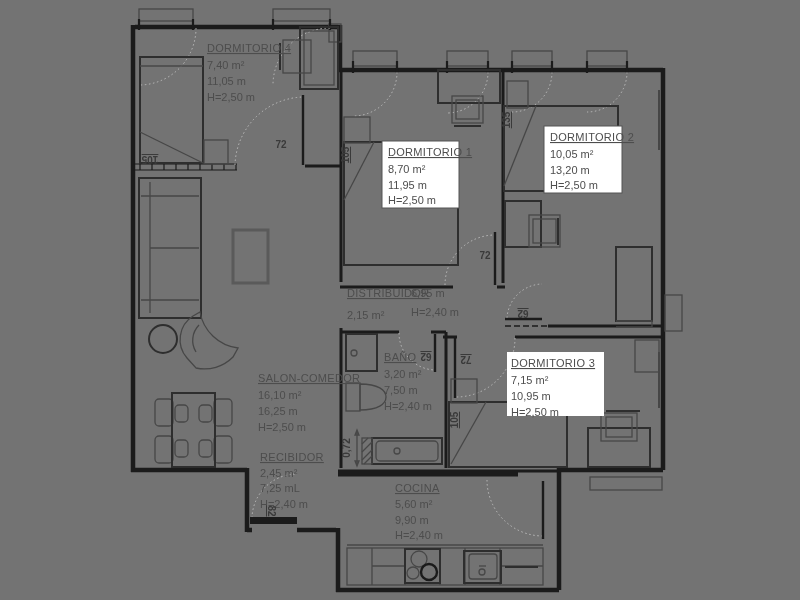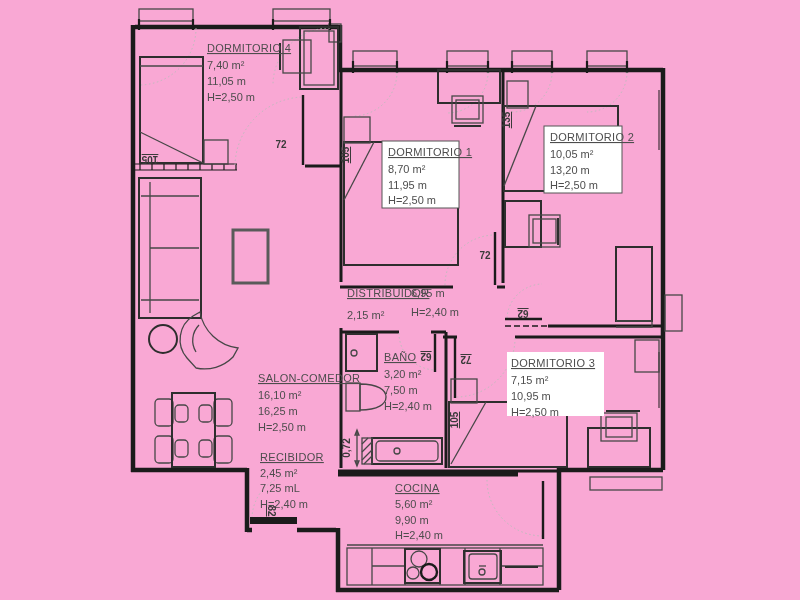--- a/index.html
+++ b/index.html
@@ -1,16 +1,16 @@
 <!DOCTYPE html>
 <html><head>
 <meta charset="utf-8">
 <style>
   html,body{margin:0;padding:0;background:#ffffff;}
-  .stage{position:relative;width:800px;height:600px;background:#f9a8d4;overflow:hidden;}
+  .stage{position:relative;width:800px;height:600px;background:#737373;overflow:hidden;}
   svg{display:block;}
   text{font-family:"Liberation Sans","DejaVu Sans",sans-serif;fill:#4d4d4d;}
   .room-name{font-size:11px;letter-spacing:.3px;text-decoration:underline;}
   .room-val{font-size:11px;}
   .dim{font-size:10px;font-weight:bold;fill:#3a3a3a;}
   .dimu{text-decoration:underline;}
   .wall{stroke:#1b1b1b;fill:none;}
   .furn{stroke:#474747;fill:none;stroke-width:1.3;}
   .furn2{stroke:#2e2e2e;fill:none;stroke-width:2;}
   .arc{stroke:#bdbdbd;fill:none;stroke-width:1;stroke-dasharray:1.5 2.6;}

